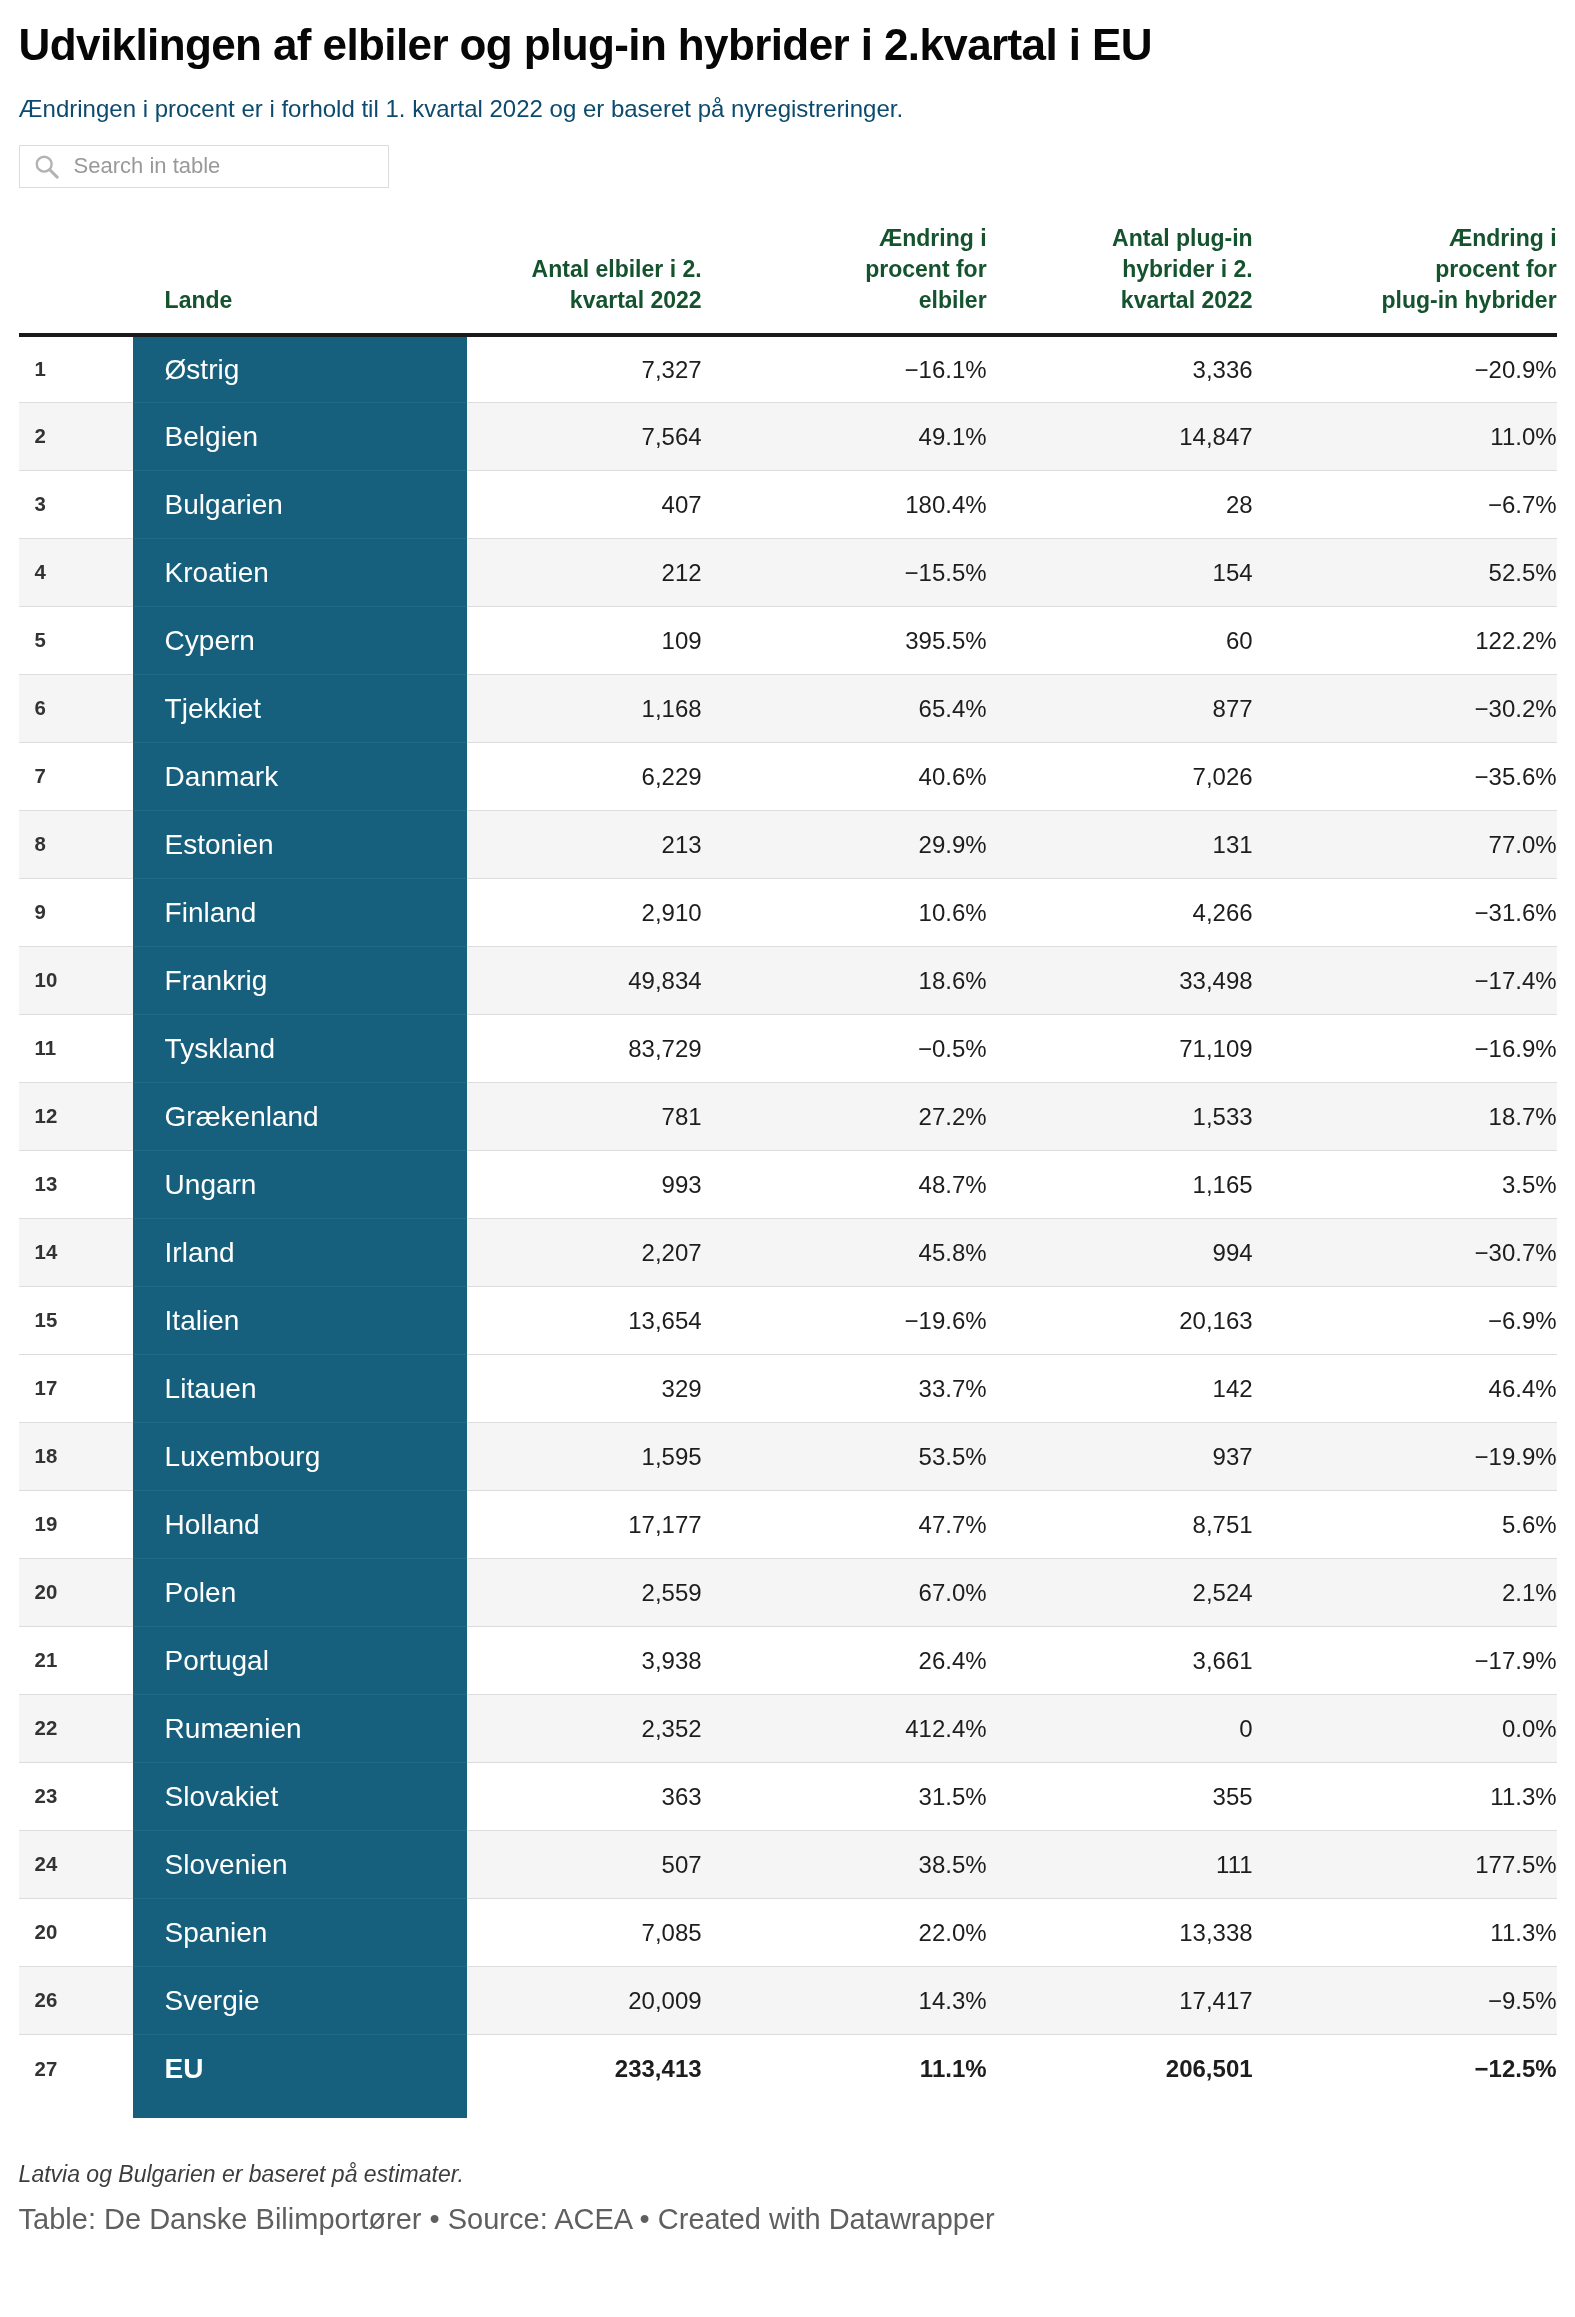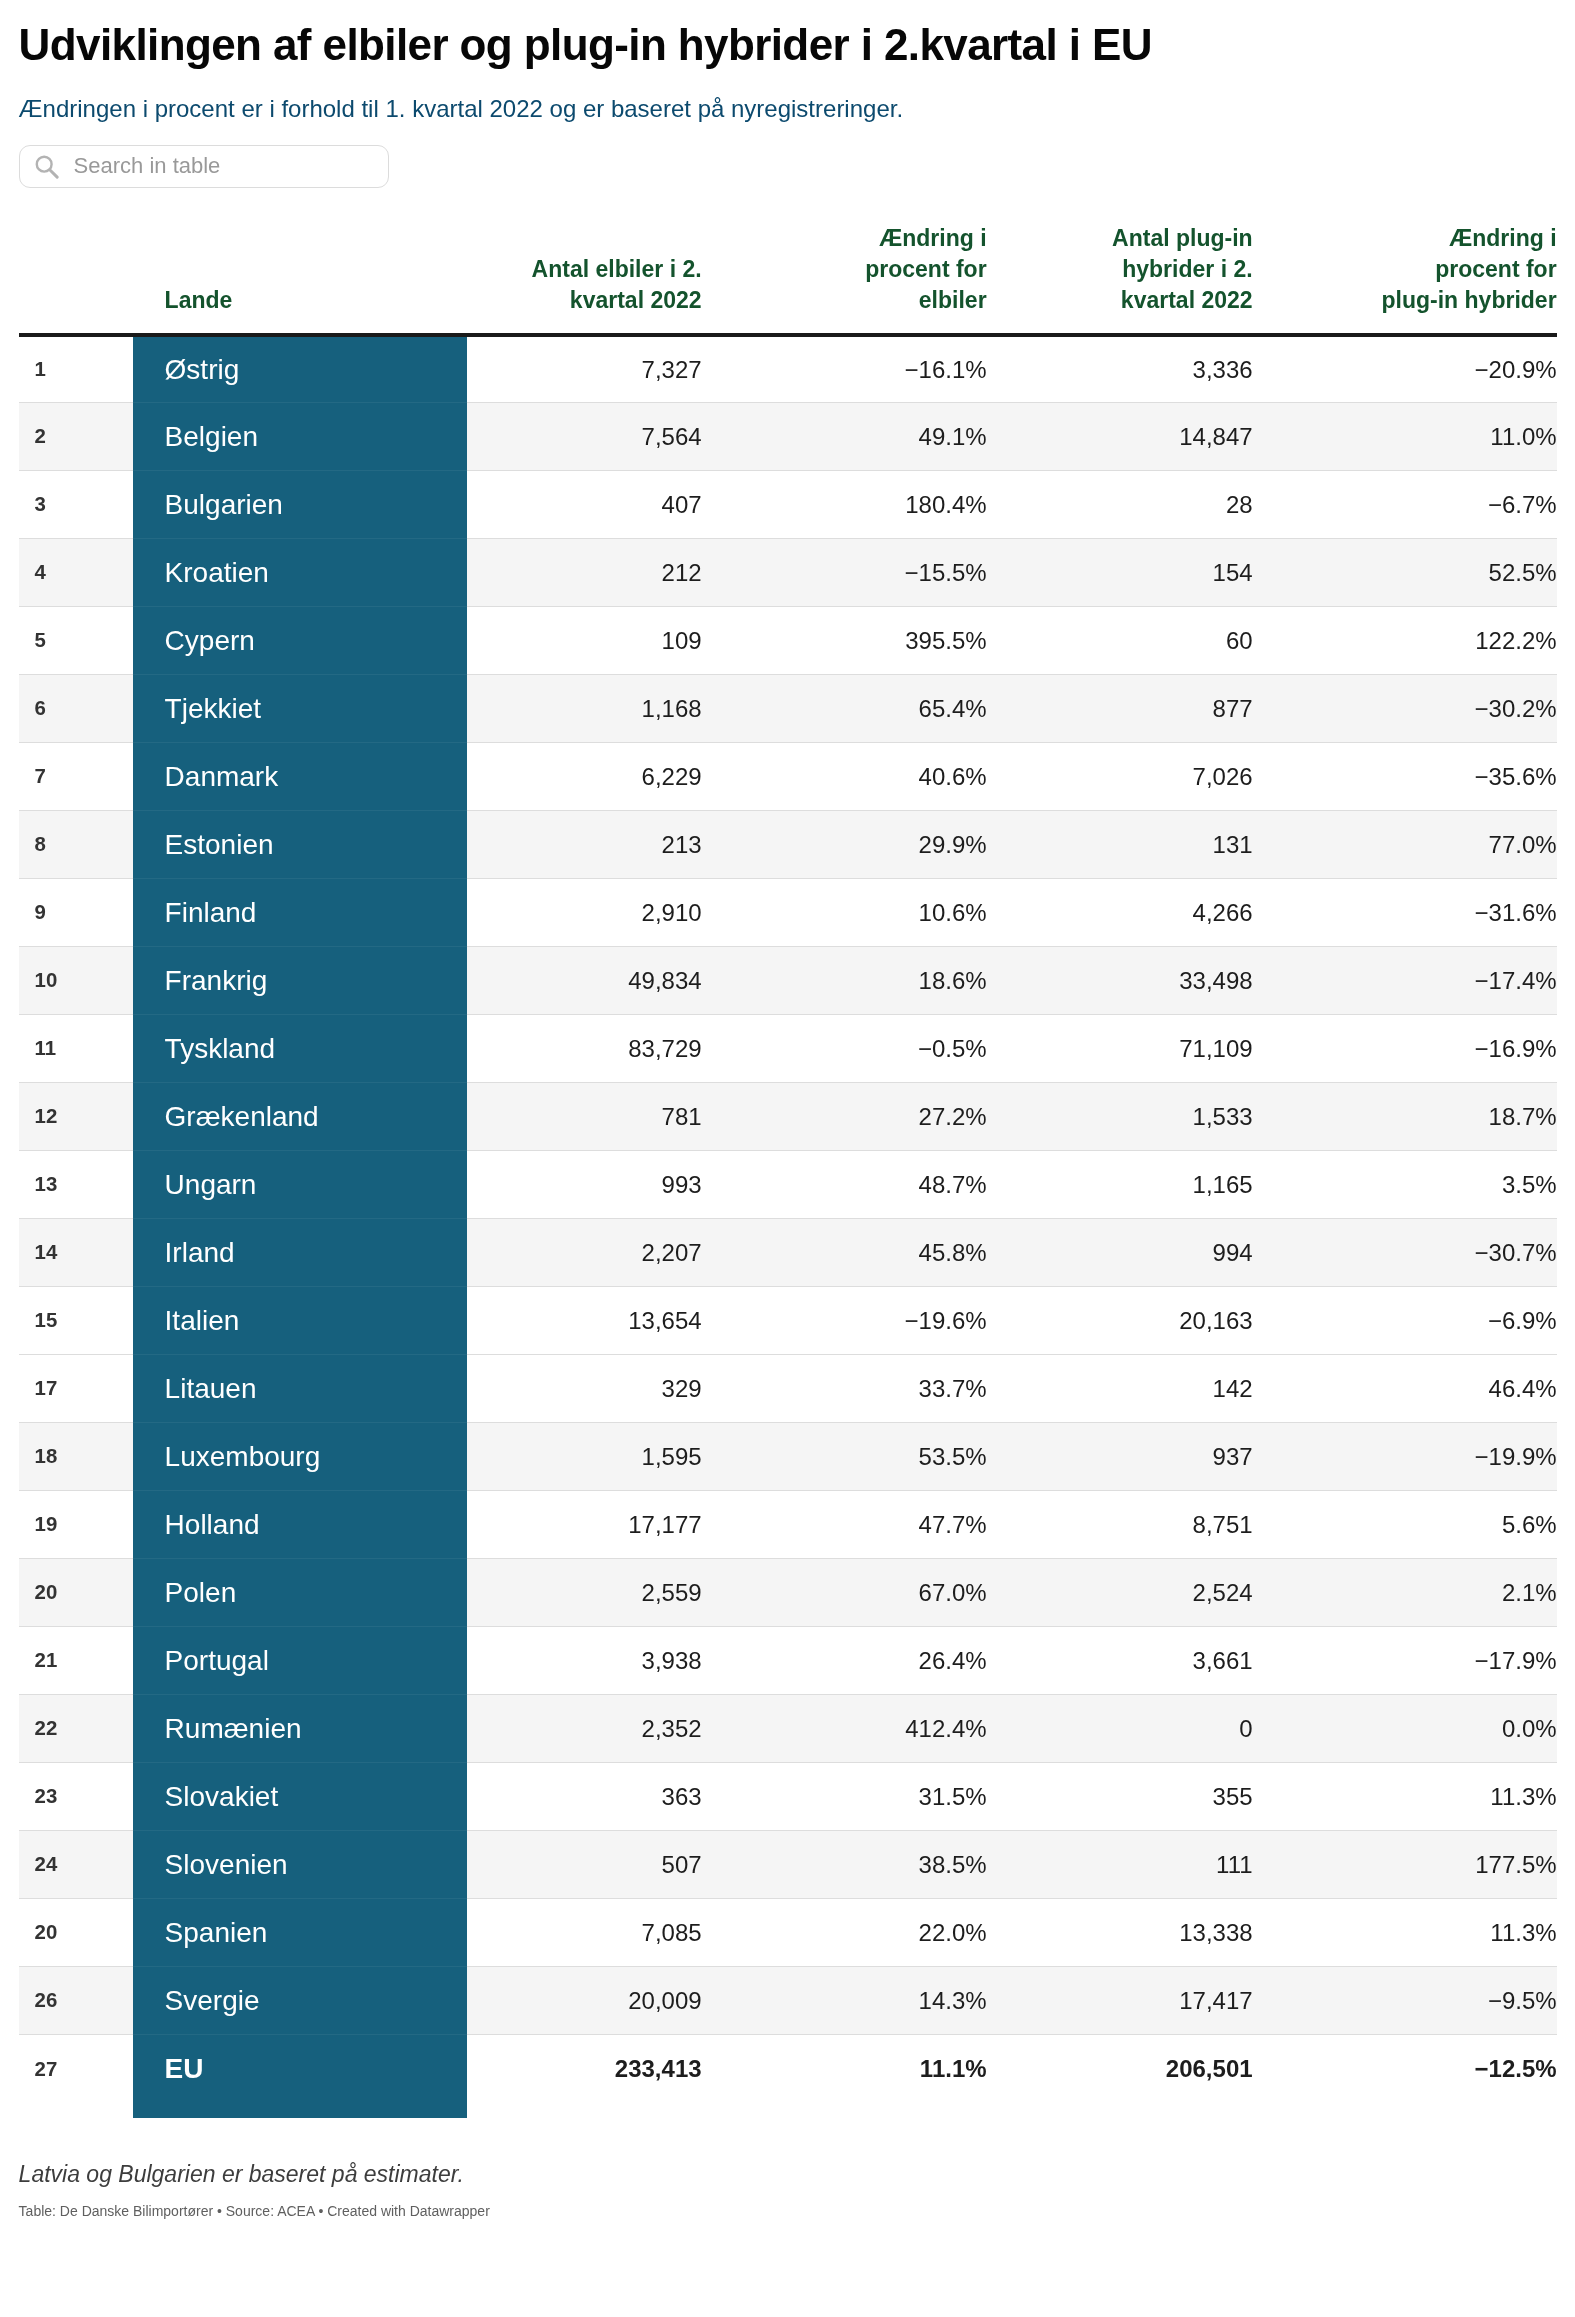--- a/index.html
+++ b/index.html
@@ -17,21 +17,21 @@
     font-size:44px; font-weight:700; color:#070707;
     letter-spacing:-0.6px; line-height:1.15;
   }
   .subtitle {
     margin-top:24px; font-size:24px; font-weight:400; color:#0c4a6e;
   }
 
   .search-wrap { position:relative; margin:22px 18.6px 0 18.6px; width:370px; height:43px; }
   .search-input {
     width:370px; height:43px;
-    border:1.9px solid #dcdcdc; border-radius:11px;
+    border:1.9px solid #dcdcdc; border-radius:0;
     font-family:"Liberation Sans", sans-serif;
     font-size:22px; color:#333;
     padding:0 13px 0 54px; outline:none; background:#fff;
   }
   .search-input::placeholder { color:#999999; }
   .search-icon {
     position:absolute; left:15px; top:9.3px; width:25px; height:25px; pointer-events:none;
   }
 
   .table-wrap { position:relative; margin:13px 18.6px 0 18.6px; }
@@ -75,21 +75,21 @@
   .teal-tail {
     position:absolute; left:114px; bottom:-15px;
     width:334px; height:15px; background:#16607d;
   }
 
   .footer { padding:0 18.6px; }
   .footnote {
     margin-top:58px; font-size:23px; font-style:italic; color:#3d3d3d;
   }
   .credits {
-    margin-top:15px; font-size:14px; color:#5f5f5f;
+    margin-top:15px; font-size:29px; color:#5f5f5f;
   }
 </style>
 </head>
 <body>
 
 <div class="page">
 
   <div class="hdr-block">
     <div class="title">Udviklingen af elbiler og plug-in hybrider i 2.kvartal i EU</div>
     <div class="subtitle">Ændringen i procent er i forhold til 1. kvartal 2022 og er baseret på nyregistreringer.</div>

